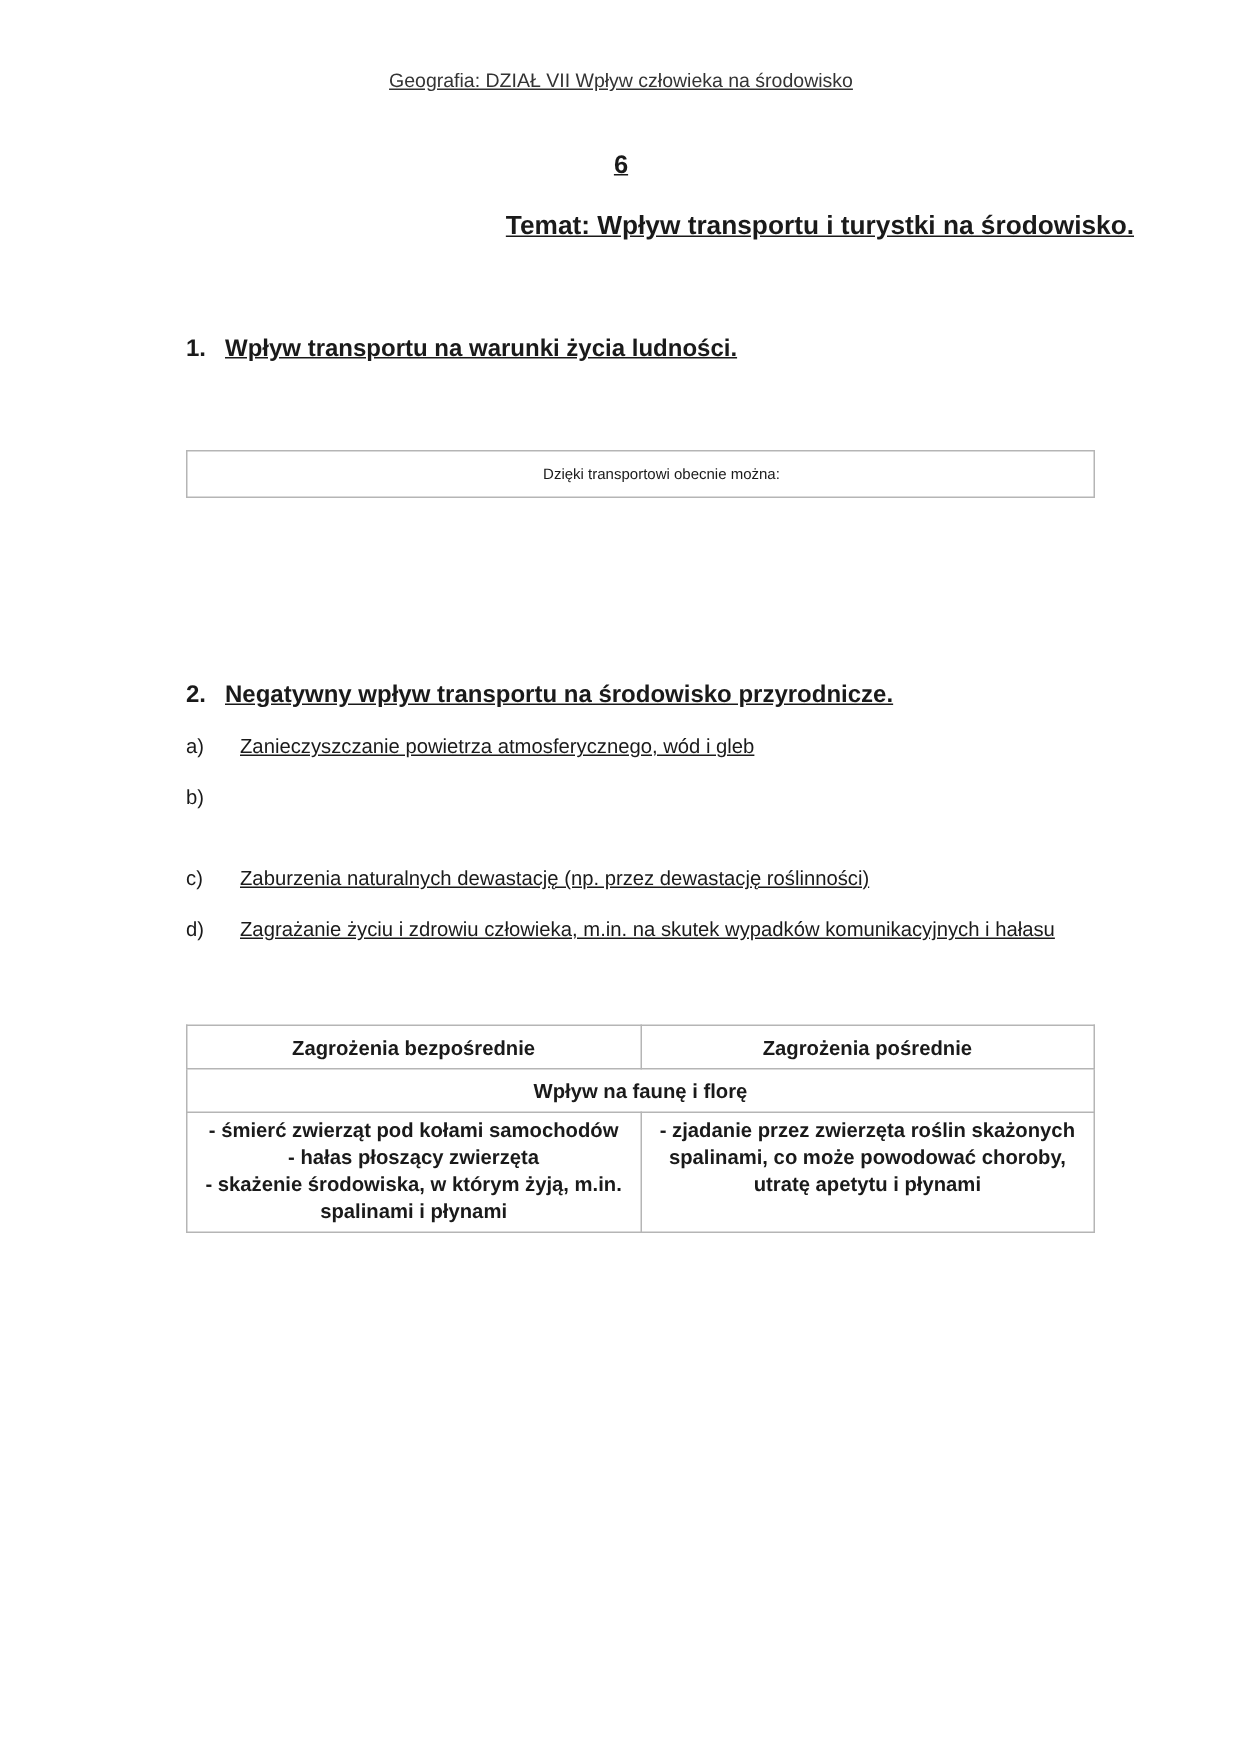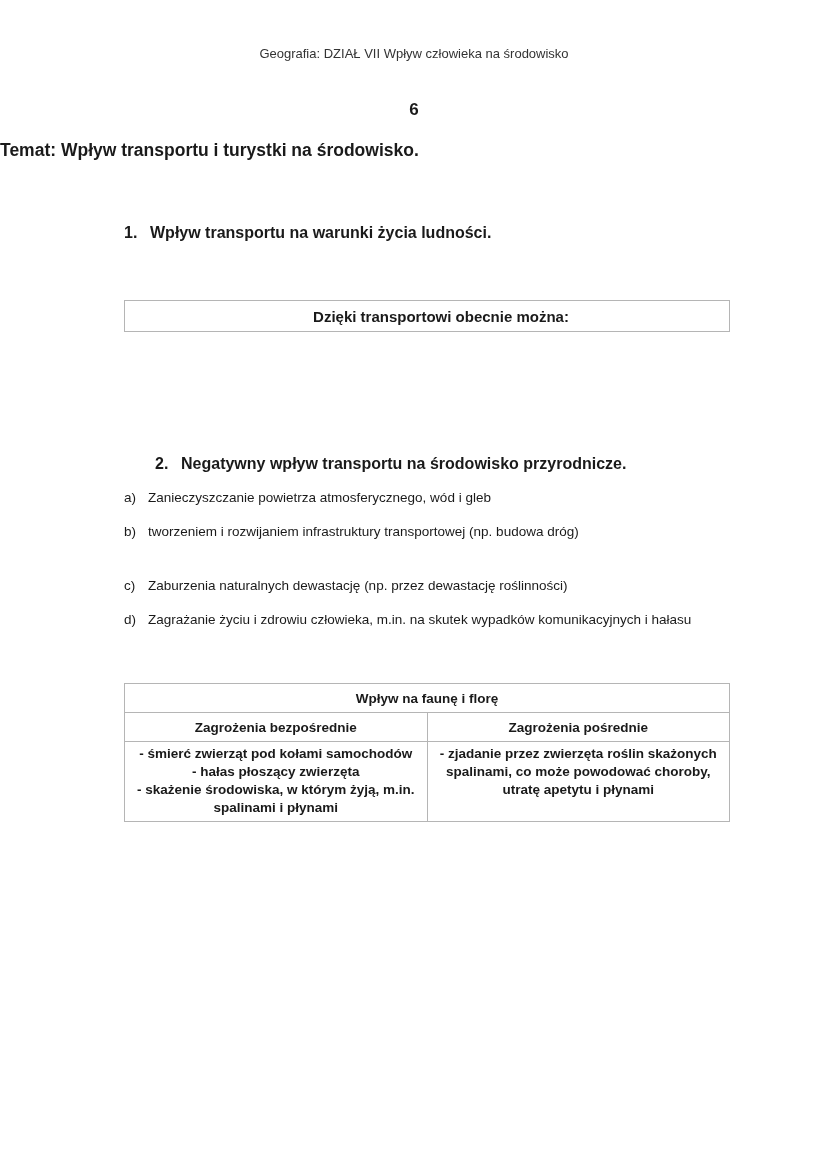--- a/index.html
+++ b/index.html
@@ -1,32 +1,32 @@
 <!DOCTYPE html>
 <html><head>
 <meta charset="utf-8">
 <style>
   html, body { margin: 0; padding: 0; background: #ffffff; }
   body { width: 828px; height: 1171px; position: relative; font-family: "Liberation Sans", sans-serif; color: #1a1a1a; overflow: hidden; }
-  .abs { position: absolute; }
+  .abs { position: absolute; text-decoration: underline; }
   .header { top: 46px; left: 0; width: 828px; text-align: center; font-size: 13px; color: #333; }
   .pagenum { top: 100px; left: 0; width: 828px; text-align: center; font-size: 17px; font-weight: bold; }
-  .title { top: 140px; left: 0; width: 756px; text-align: left; font-size: 17.5px; font-weight: bold; }
+  .title { top: 140px; left: 0; width: 756px; text-align: right; font-size: 17.5px; font-weight: bold; }
   .h2 { left: 124px; font-size: 16px; font-weight: bold; }
   .h2 .num { display: inline-block; width: 26px; }
   table { border-collapse: collapse; position: absolute; left: 124px; width: 606px; font-size: 14px; }
   td, th { border: 1px solid #b5b5b5; text-align: center; }
-  .t1 th { font-weight: bold; height: 28px; font-size: 15px; padding-left: 29px; }
+  .t1 th { font-weight: normal; height: 28px; font-size: 10px; padding-left: 29px; }
   .t1 td { padding: 5px 4px 6px 4px; line-height: 21px; font-size: 14.5px; }
   .t2 { font-size: 13.5px; }
   .t2 th { font-weight: bold; height: 26px; }
   .t2 td { vertical-align: top; padding: 3px 6px 4px 6px; line-height: 18px; width: 50%; font-weight: bold; }
   .item { left: 124px; width: 600px; font-size: 13.5px; line-height: 21px; }
   .item .lbl { position: absolute; left: 0; top: 0; }
-  .item .txt { margin-left: 24px; display: block; }
+  .item .txt { margin-left: 36px; display: block; }
   .line { display: block; }
 </style>
 </head>
 <body>
 
 <div class="abs header">Geografia: DZIAŁ VII Wpływ człowieka na środowisko</div>
 <div class="abs pagenum">6</div>
 <div class="abs title">Temat: Wpływ transportu i turystki na środowisko.</div>
 
 <div class="abs h2" style="top:224px;">
@@ -34,50 +34,49 @@
 </div>
 
 <table class="t1" style="top:300px;">
   <tbody>
       <tr>
         <th>Dzięki transportowi obecnie można:</th>
       </tr>
 </tbody>
   </table>
 
-<div class="abs h2" style="top:455px;margin-left:31px;">
+<div class="abs h2" style="top:455px;">
   <span class="num">2.</span><span>Negatywny wpływ transportu na środowisko przyrodnicze.</span>
 </div>
 
 <div class="abs item" style="top:487px;">
   <span class="lbl">a)</span>
   <span class="txt">Zanieczyszczanie powietrza atmosferycznego, wód i gleb</span>
 </div>
 <div class="abs item" style="top:521px;">
   <span class="lbl">b)</span>
-  <span class="txt">tworzeniem i rozwijaniem infrastruktury transportowej (np. budowa dróg)</span>
 </div>
 <div class="abs item" style="top:575px;">
   <span class="lbl">c)</span>
   <span class="txt">Zaburzenia naturalnych dewastację (np. przez dewastację roślinności)</span>
 </div>
 <div class="abs item" style="top:609px;">
   <span class="lbl">d)</span>
   <span class="txt">Zagrażanie życiu i zdrowiu człowieka, m.in. na skutek wypadków komunikacyjnych i hałasu</span>
 </div>
 
 <table class="t2" style="top:683px;">
   <tbody>
       <tr>
-        <th colspan="2">Wpływ na faunę i florę</th>
-      </tr>
-  <tr>
     <th>Zagrożenia bezpośrednie</th>
     <th>Zagrożenia pośrednie</th>
   </tr>
+  <tr>
+        <th colspan="2">Wpływ na faunę i florę</th>
+      </tr>
   <tr>
     <td>
       <span class="line">- śmierć zwierząt pod kołami samochodów</span>
       <span class="line">- hałas płoszący zwierzęta</span>
       <span class="line">- skażenie środowiska, w którym żyją, m.in.</span>
       <span class="line">spalinami i płynami</span>
     </td>
     <td>
       <span class="line">- zjadanie przez zwierzęta roślin skażonych</span>
       <span class="line">spalinami, co może powodować choroby,</span>

